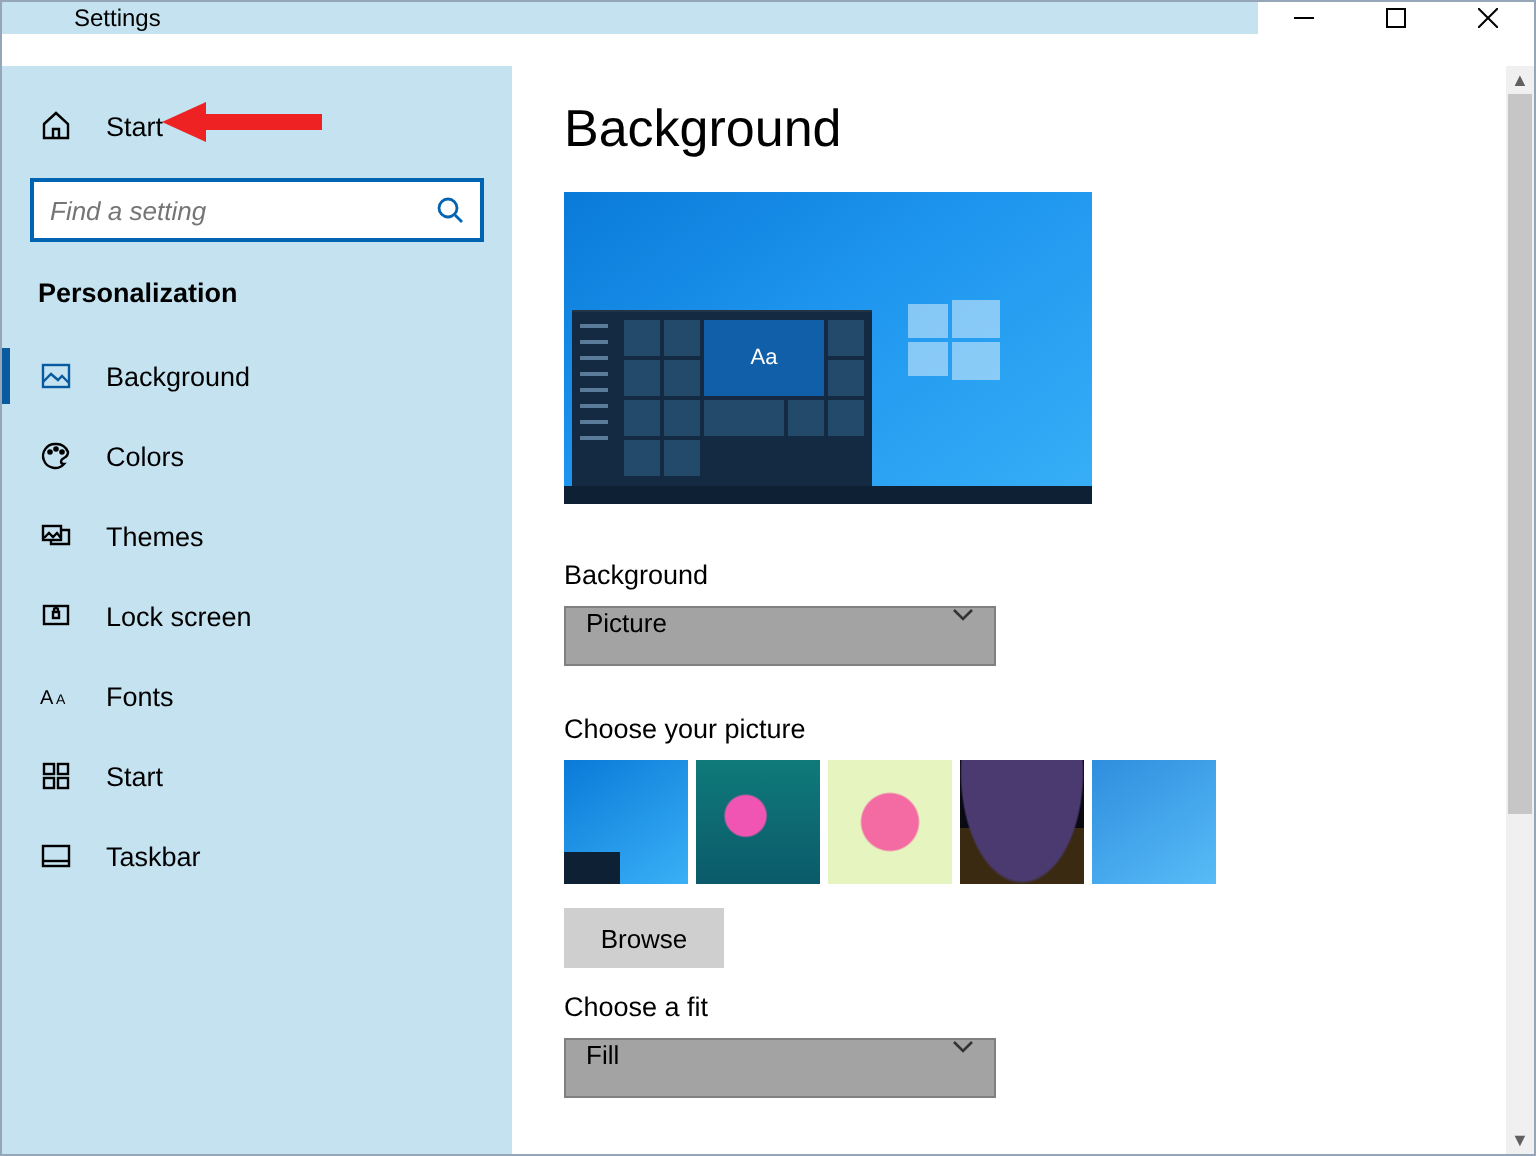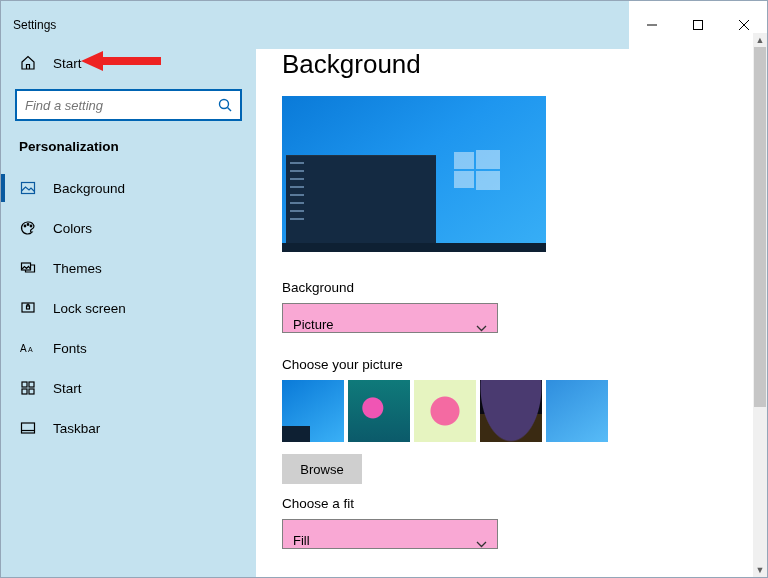--- a/index.html
+++ b/index.html
@@ -1,17 +1,17 @@
 <!DOCTYPE html>
 <html><head>
 <meta charset="utf-8">
 <style>
 * { margin: 0; padding: 0; box-sizing: border-box; font-family: "Segoe UI", -apple-system, sans-serif; }
 body { background: #fff; width: 768px; height: 578px; overflow: hidden; border: 1px solid #94a6b8; position: relative; }
-.titlebar { height: 48px; display: flex; align-items: center; background: #c4e2ef; }
+.titlebar { height: 16px; display: flex; align-items: center; background: #c4e2ef; padding-left: 24px; }
 .titlebar .title { font-size: 12px; padding-left: 12px; color: #000; }
 .titlebar .win-controls { margin-left: auto; display: flex; background: #fff; align-self: stretch; }
 .titlebar .win-controls > div { width: 46px; display: flex; align-items: center; justify-content: center; }
 .sidebar { position: absolute; left: 0; top: 32px; bottom: 0; width: 255px; background: #c4e2ef; padding-top: 12px; }
 .nav-row { display: flex; align-items: center; height: 36px; padding-left: 18px; gap: 16px; font-size: 13.5px; color: #000; cursor: default; position: relative; }
 .nav-row .icon { width: 18px; display: flex; align-items: center; justify-content: center; }
 .nav-row.selected::before { content: ""; position: absolute; left: 0; top: 6px; bottom: 6px; width: 4px; background: #0a5aa0; }
 .nav-row.selected .icon svg { stroke: #0a5aa0; }
 .search-box { margin: 8px 14px 18px 14px; height: 32px; border: 2px solid #0064b3; background: #fff; display: flex; align-items: center; padding: 0 8px; }
 .search-box input { flex: 1; border: none; outline: none; font-size: 13px; color: #0f766e; font-style: italic; background: transparent; }
@@ -25,21 +25,21 @@
 .preview { width: 264px; height: 156px; background: linear-gradient(145deg, #0a7ad8 0%, #1e96ef 45%, #38aff6 100%); position: relative; margin-bottom: 28px; }
 .preview .taskbar { position: absolute; left: 0; right: 0; bottom: 0; height: 9px; background: #0e2033; }
 .preview .startmenu { position: absolute; left: 4px; bottom: 9px; width: 150px; height: 88px; background: #142a42; border-top: 1px solid #234; display: flex; }
 .preview .sm-col { width: 22px; display: flex; flex-direction: column; gap: 6px; padding: 6px 4px; }
 .preview .sm-col span { height: 2px; background: #5a7a9a; }
 .preview .sm-tiles { flex: 1; display: grid; grid-template-columns: 18px 18px 40px 18px 18px; grid-auto-rows: 18px; gap: 2px; padding: 4px; align-content: start; }
 .preview .sm-tiles > div { background: #234a6a; }
 .preview .sm-tiles .wide { grid-column: span 2; grid-row: span 2; background: #115fa8; color: #fff; font-size: 11px; display: flex; align-items: center; justify-content: center; }
 .preview .winlogo { position: absolute; right: 46px; top: 52px; width: 46px; height: 46px; opacity: 0.45; }
 .field-label { font-size: 13.5px; margin-bottom: 8px; }
-.dropdown { width: 216px; height: 30px; border: 1px solid #808080; background: #f9a8d4; display: flex; align-items: flex-end; padding: 0 10px; font-size: 13px; justify-content: space-between; margin-bottom: 24px; }
+.dropdown { width: 216px; height: 30px; border: 1px solid #808080; background: #a3a3a3; display: flex; align-items: flex-start; padding: 0 10px; font-size: 13px; justify-content: space-between; margin-bottom: 24px; }
 .thumbs { display: flex; gap: 4px; margin-bottom: 12px; }
 .thumbs > div { width: 62px; height: 62px; }
 .thumb-blue { background: linear-gradient(145deg, #0a7ad8, #3ab0f6); position: relative; }
 .thumb-blue.faint { opacity: 0.85; }
 .thumb-blue .corner { position: absolute; left: 0; bottom: 0; width: 28px; height: 16px; background: #0e2033; }
 .thumb-flower1 { background: radial-gradient(circle at 40% 45%, #f055b4 0 10px, transparent 11px), linear-gradient(#0f7a7a, #0b5a6a); }
 .thumb-flower2 { background: radial-gradient(circle at 50% 50%, #f46aa2 0 14px, transparent 15px), #e6f4c0; }
 .thumb-night { background: radial-gradient(ellipse at 50% 10%, #4a3a70 0 30px, transparent 31px), linear-gradient(#0a0a12 0 55%, #3a2a12 55% 100%); }
 .browse-btn { width: 80px; height: 30px; background: #cfcfcf; border: none; font-size: 13px; margin-bottom: 12px; }
 .scrollbar { position: absolute; right: 0; top: 32px; bottom: 0; width: 14px; background: #f0f0f0; }
@@ -190,20 +190,36 @@
       <div class="sm-col">
           <span></span>
           <span></span>
           <span></span>
           <span></span>
           <span></span>
           <span></span>
           <span></span>
           <span></span>
         </div>
+      <div class="sm-tiles">
+        <div></div>
+          <div></div>
+          <div class="wide">Aa</div>
+          <div></div>
+          <div></div>
+        <div></div>
+          <div></div>
+          <div></div>
+          <div></div>
+        <div></div>
+          <div></div>
+          <div></div>
+          <div></div>
+          <div></div>
+      </div>
     </div>
     <div class="taskbar"></div>
   </div>
 
   <div class="field-label">Background</div>
   <div class="dropdown">
     <span>Picture</span>
     <span>
         <svg width="11" height="7" viewBox="0 0 11 7" fill="none" stroke="#333" stroke-width="1.3">
           <path d="M1 1 L5.5 5.5 L10 1"></path>

